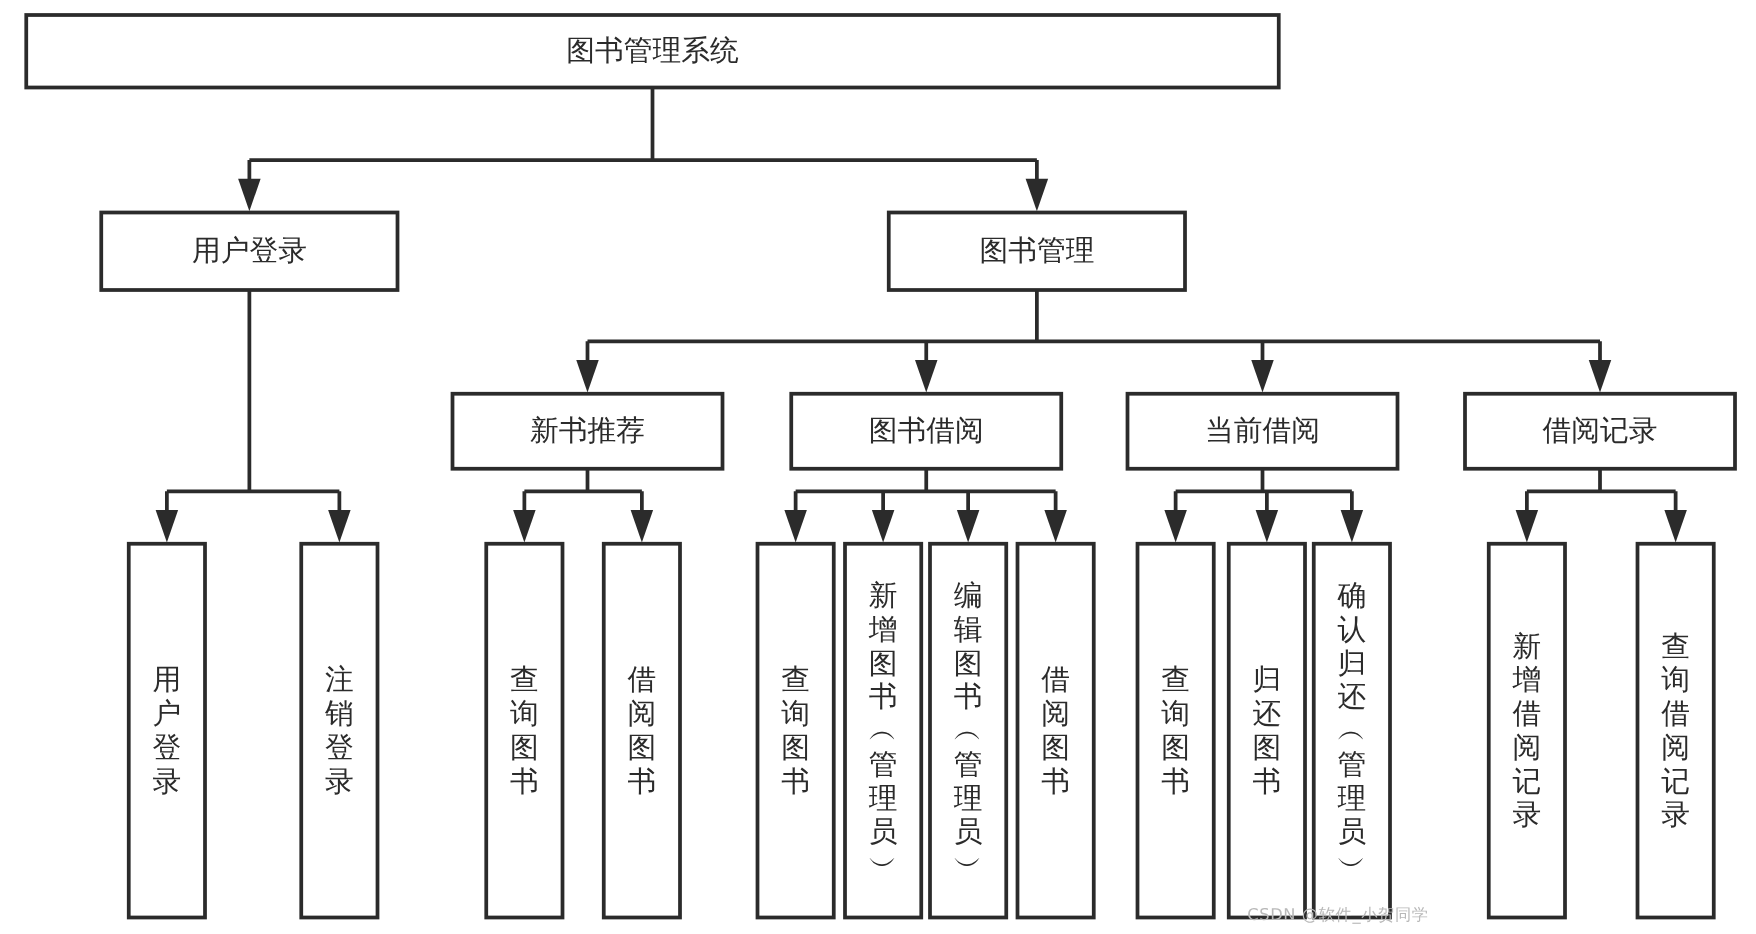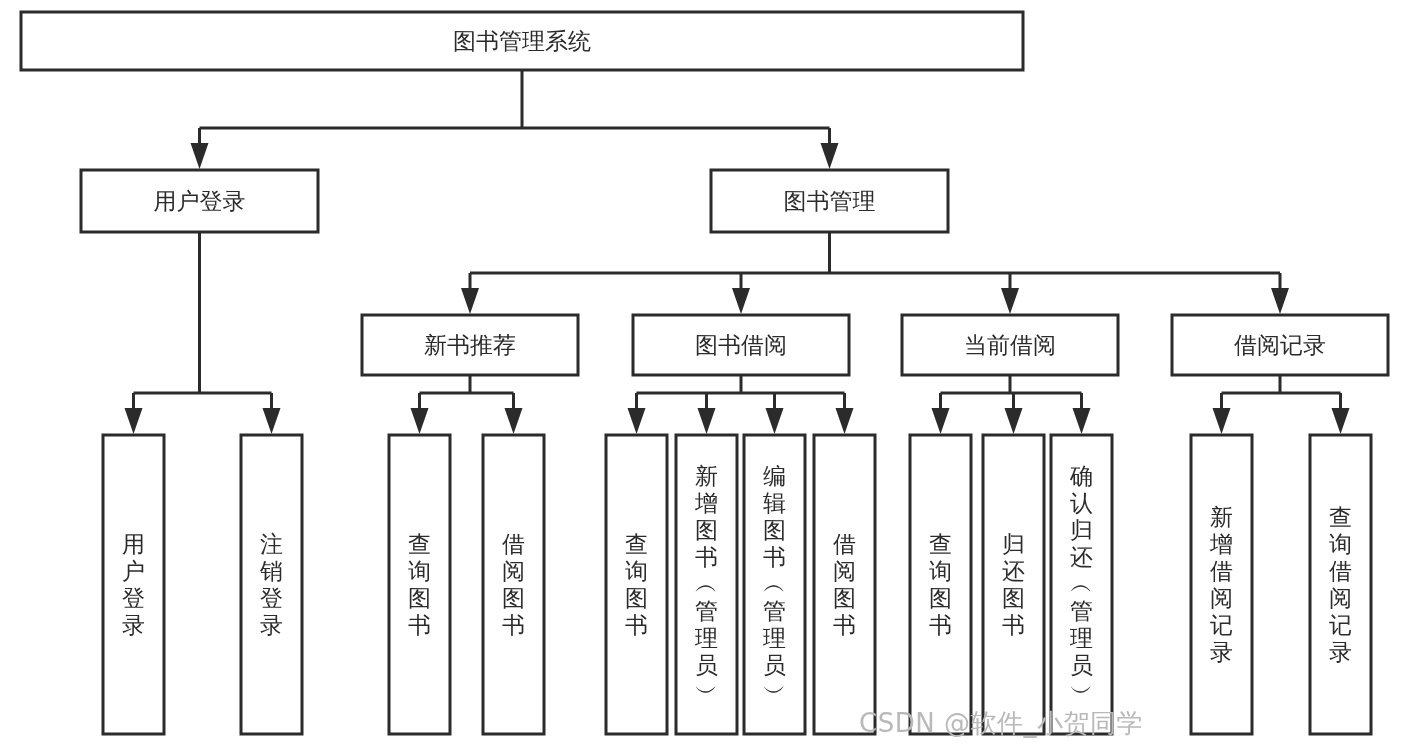--- a/index.html
+++ b/index.html
@@ -52,21 +52,21 @@
     font-family: "DejaVu Sans", "Liberation Sans", sans-serif;
     font-size: 23px;
     fill: #2b2b2b;
     text-anchor: middle;
   }
   .watermark {
     position: absolute;
     right: 14px;
     bottom: 6px;
     font-family: "DejaVu Sans", "Liberation Sans", sans-serif;
-    font-size: 26px;
+    font-size: 13px;
     color: #b9b9b9;
     letter-spacing: 0.5px;
     white-space: nowrap;
     pointer-events: none;
   }
 </style>
 </head>
 <body>
 
 <div id="diagram-root">

